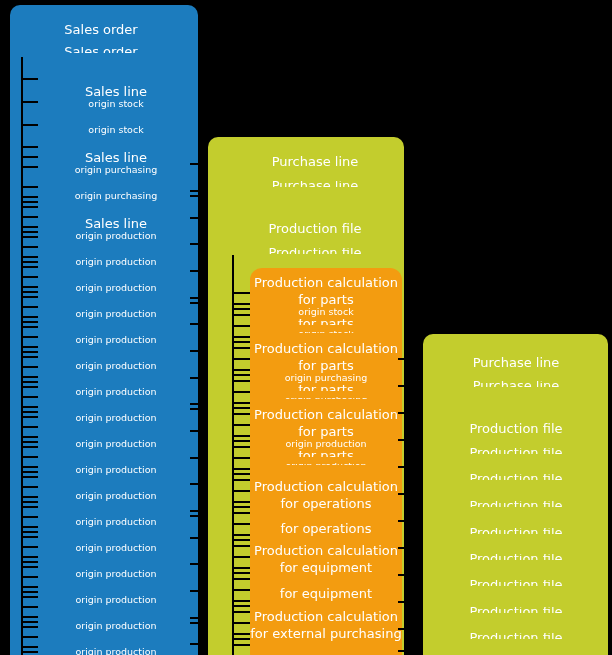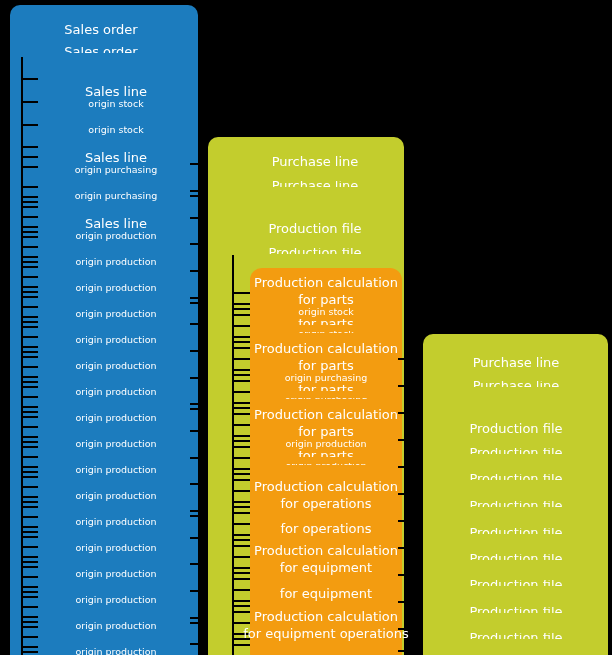--- a/index.html
+++ b/index.html
@@ -220,21 +220,21 @@
     <div class="lbl ghostsub" style="left: 216px; top: 463px; color: rgb(255, 255, 255);">
       <span>origin production</span>
     </div>
     <div class="lbl title" style="left: 216px; top: 478px; color: rgb(255, 255, 255);">Production calculation</div>
     <div class="lbl title" style="left: 216px; top: 495px; color: rgb(255, 255, 255);">for operations</div>
     <div class="lbl title" style="left: 216px; top: 520px; color: rgb(255, 255, 255);">for operations</div>
     <div class="lbl title" style="left: 216px; top: 542px; color: rgb(255, 255, 255);">Production calculation</div>
     <div class="lbl title" style="left: 216px; top: 559px; color: rgb(255, 255, 255);">for equipment</div>
     <div class="lbl title" style="left: 216px; top: 585px; color: rgb(255, 255, 255);">for equipment</div>
     <div class="lbl title" style="left: 216px; top: 608px; color: rgb(255, 255, 255);">Production calculation</div>
-    <div class="lbl title" style="left: 216px; top: 625px; color: rgb(255, 255, 255);">for equipment operations</div>
+    <div class="lbl title" style="left: 216px; top: 625px; color: rgb(255, 255, 255);">for external purchasing</div>
     <div class="lbl title" style="left: 406px; top: 354px; color: rgb(255, 255, 255);">Purchase line</div>
     <div class="lbl ghost" style="left: 406px; top: 381px; color: rgb(255, 255, 255);">
       <span>Purchase line</span>
     </div>
     <div class="lbl title" style="left: 406px; top: 420px; color: rgb(255, 255, 255);">Production file</div>
     <div class="lbl ghost" style="left: 406px; top: 448px; color: rgb(255, 255, 255);">
       <span>Production file</span>
     </div>
     <div class="lbl ghost" style="left: 406px; top: 474px; color: rgb(255, 255, 255);">
       <span>Production file</span>

